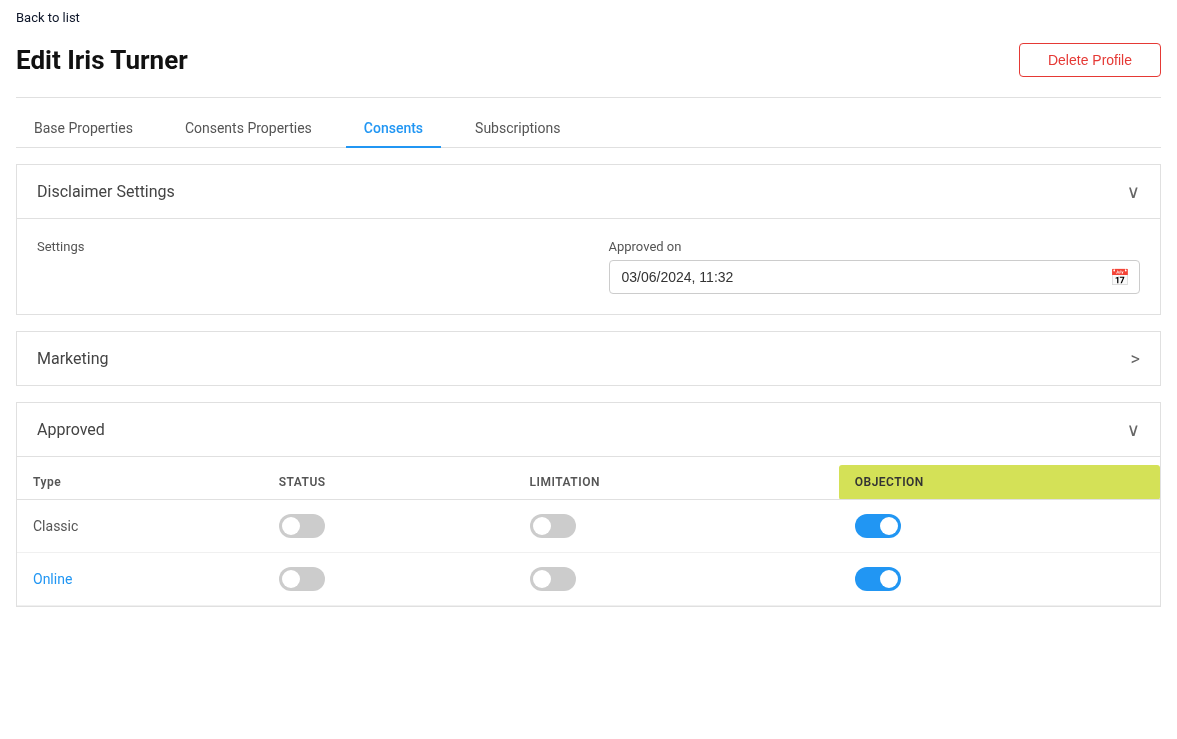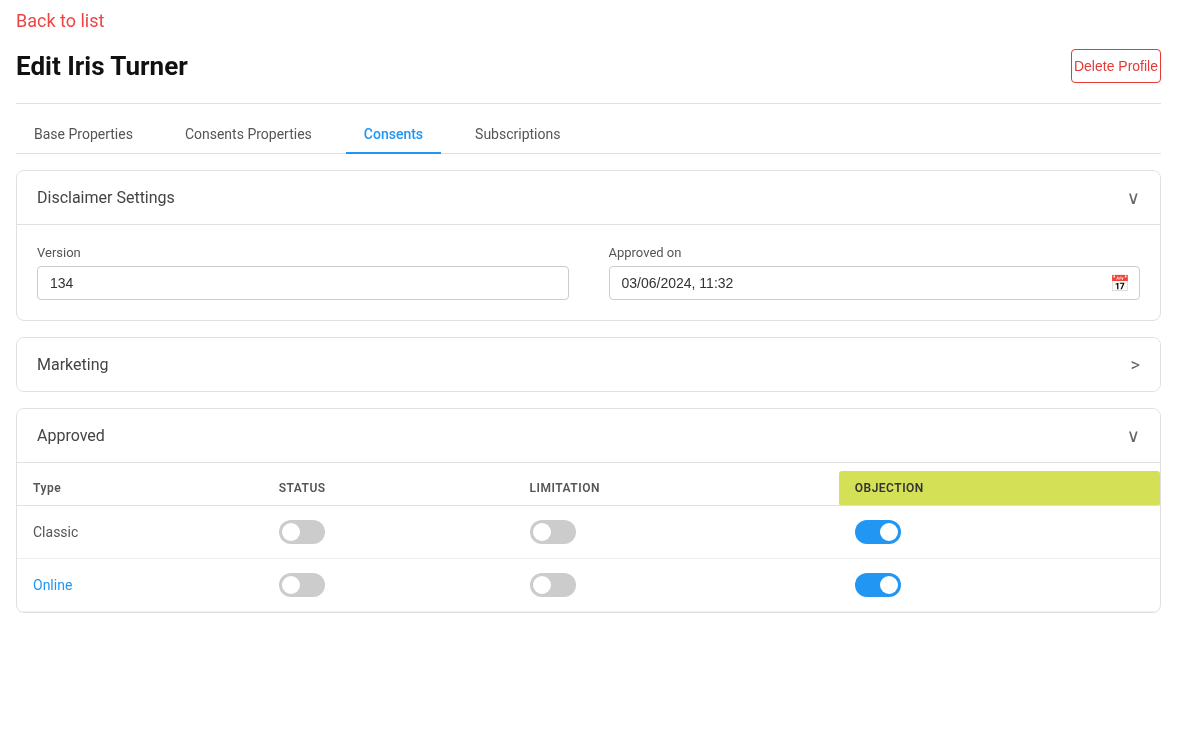--- a/index.html
+++ b/index.html
@@ -8,43 +8,43 @@
       background: #fff;
       color: #333;
       font-size: 14px;
     }
     .page-wrapper {
       max-width: 1177px;
       padding: 0 16px;
     }
     .back-link {
       display: inline-block;
-      color: #ef4444;
+      color: #0f172a;
       text-decoration: none;
       padding: 10px 0;
-      font-size: 18px;
+      font-size: 13px;
     }
     .page-header {
       display: flex;
       align-items: center;
       justify-content: space-between;
       padding: 8px 0 20px 0;
       border-bottom: 1px solid #e0e0e0;
       gap: 44px;
     }
     .page-title {
       font-size: 26px;
       font-weight: 700;
       color: #111;
     }
     .delete-btn {
       border: 1px solid #e53935;
       color: #e53935;
       background: #fff;
-      padding: 8px 2px;
+      padding: 8px 28px;
       border-radius: 4px;
       cursor: pointer;
       font-size: 14px;
     }
     .tabs {
       display: flex;
       gap: 16px;
       padding: 12px 0 0 0;
       border-bottom: 1px solid #e0e0e0;
     }
@@ -59,21 +59,21 @@
     .tab.active {
       color: #2196F3;
       border-bottom: 2px solid #2196F3;
       font-weight: 500;
     }
     .content {
       margin-top: 0;
     }
     .section {
       border: 1px solid #e0e0e0;
-      border-radius: 8px;
+      border-radius: 0;
       margin-top: 16px;
       overflow: hidden;
     }
     .section-header {
       display: flex;
       align-items: center;
       justify-content: space-between;
       padding: 16px 20px;
       cursor: pointer;
       background: #fff;
@@ -227,22 +227,21 @@
   <div class="content">
 
     <div class="section">
       <div class="section-header">
         <span class="section-header-title">Disclaimer Settings</span>
         <span class="chevron">∨</span>
       </div>
       <div class="section-body">
         <div class="form-row">
           <div class="form-group">
-            <label class="form-label">Version</label>
-            <input class="form-input" type="text" value="134" style="">
+            <label class="form-label">Settings</label>
           </div>
           <div class="form-group">
             <label class="form-label">Approved on</label>
             <div class="form-input-with-icon">
               <input class="form-input" type="text" value="03/06/2024, 11:32" style="">
               <span class="calendar-icon">📅</span>
             </div>
           </div>
         </div>
       </div>

